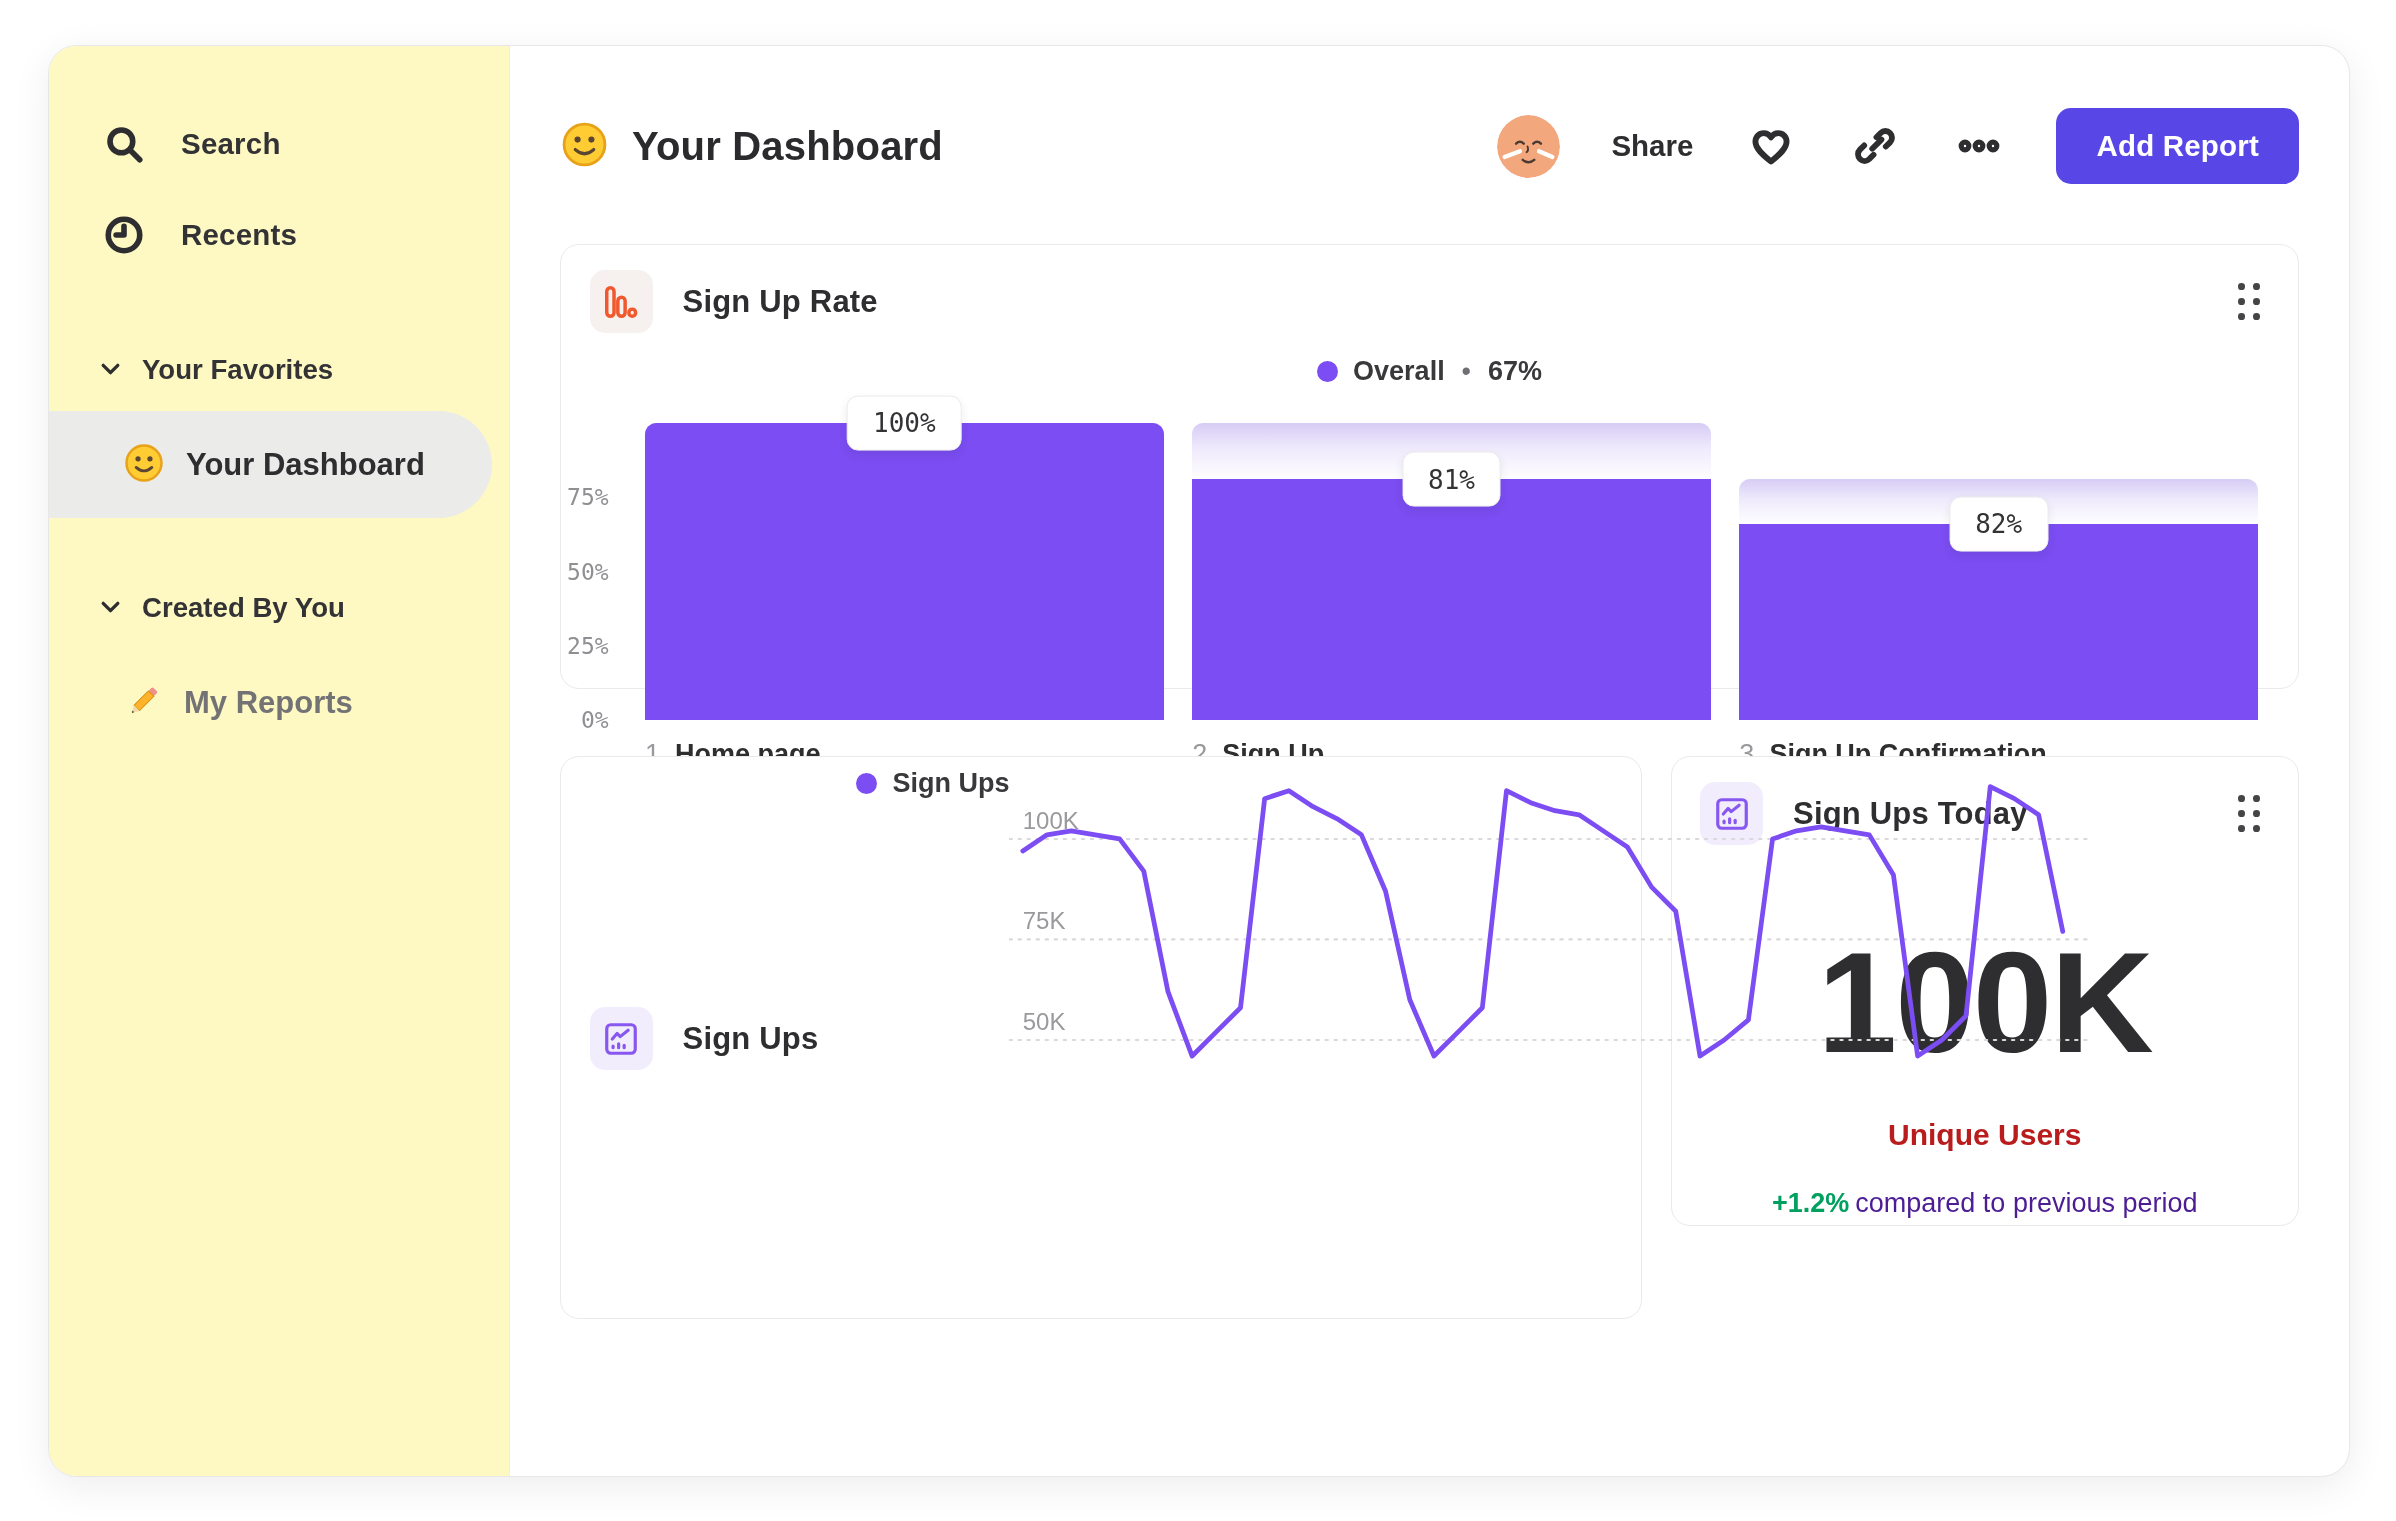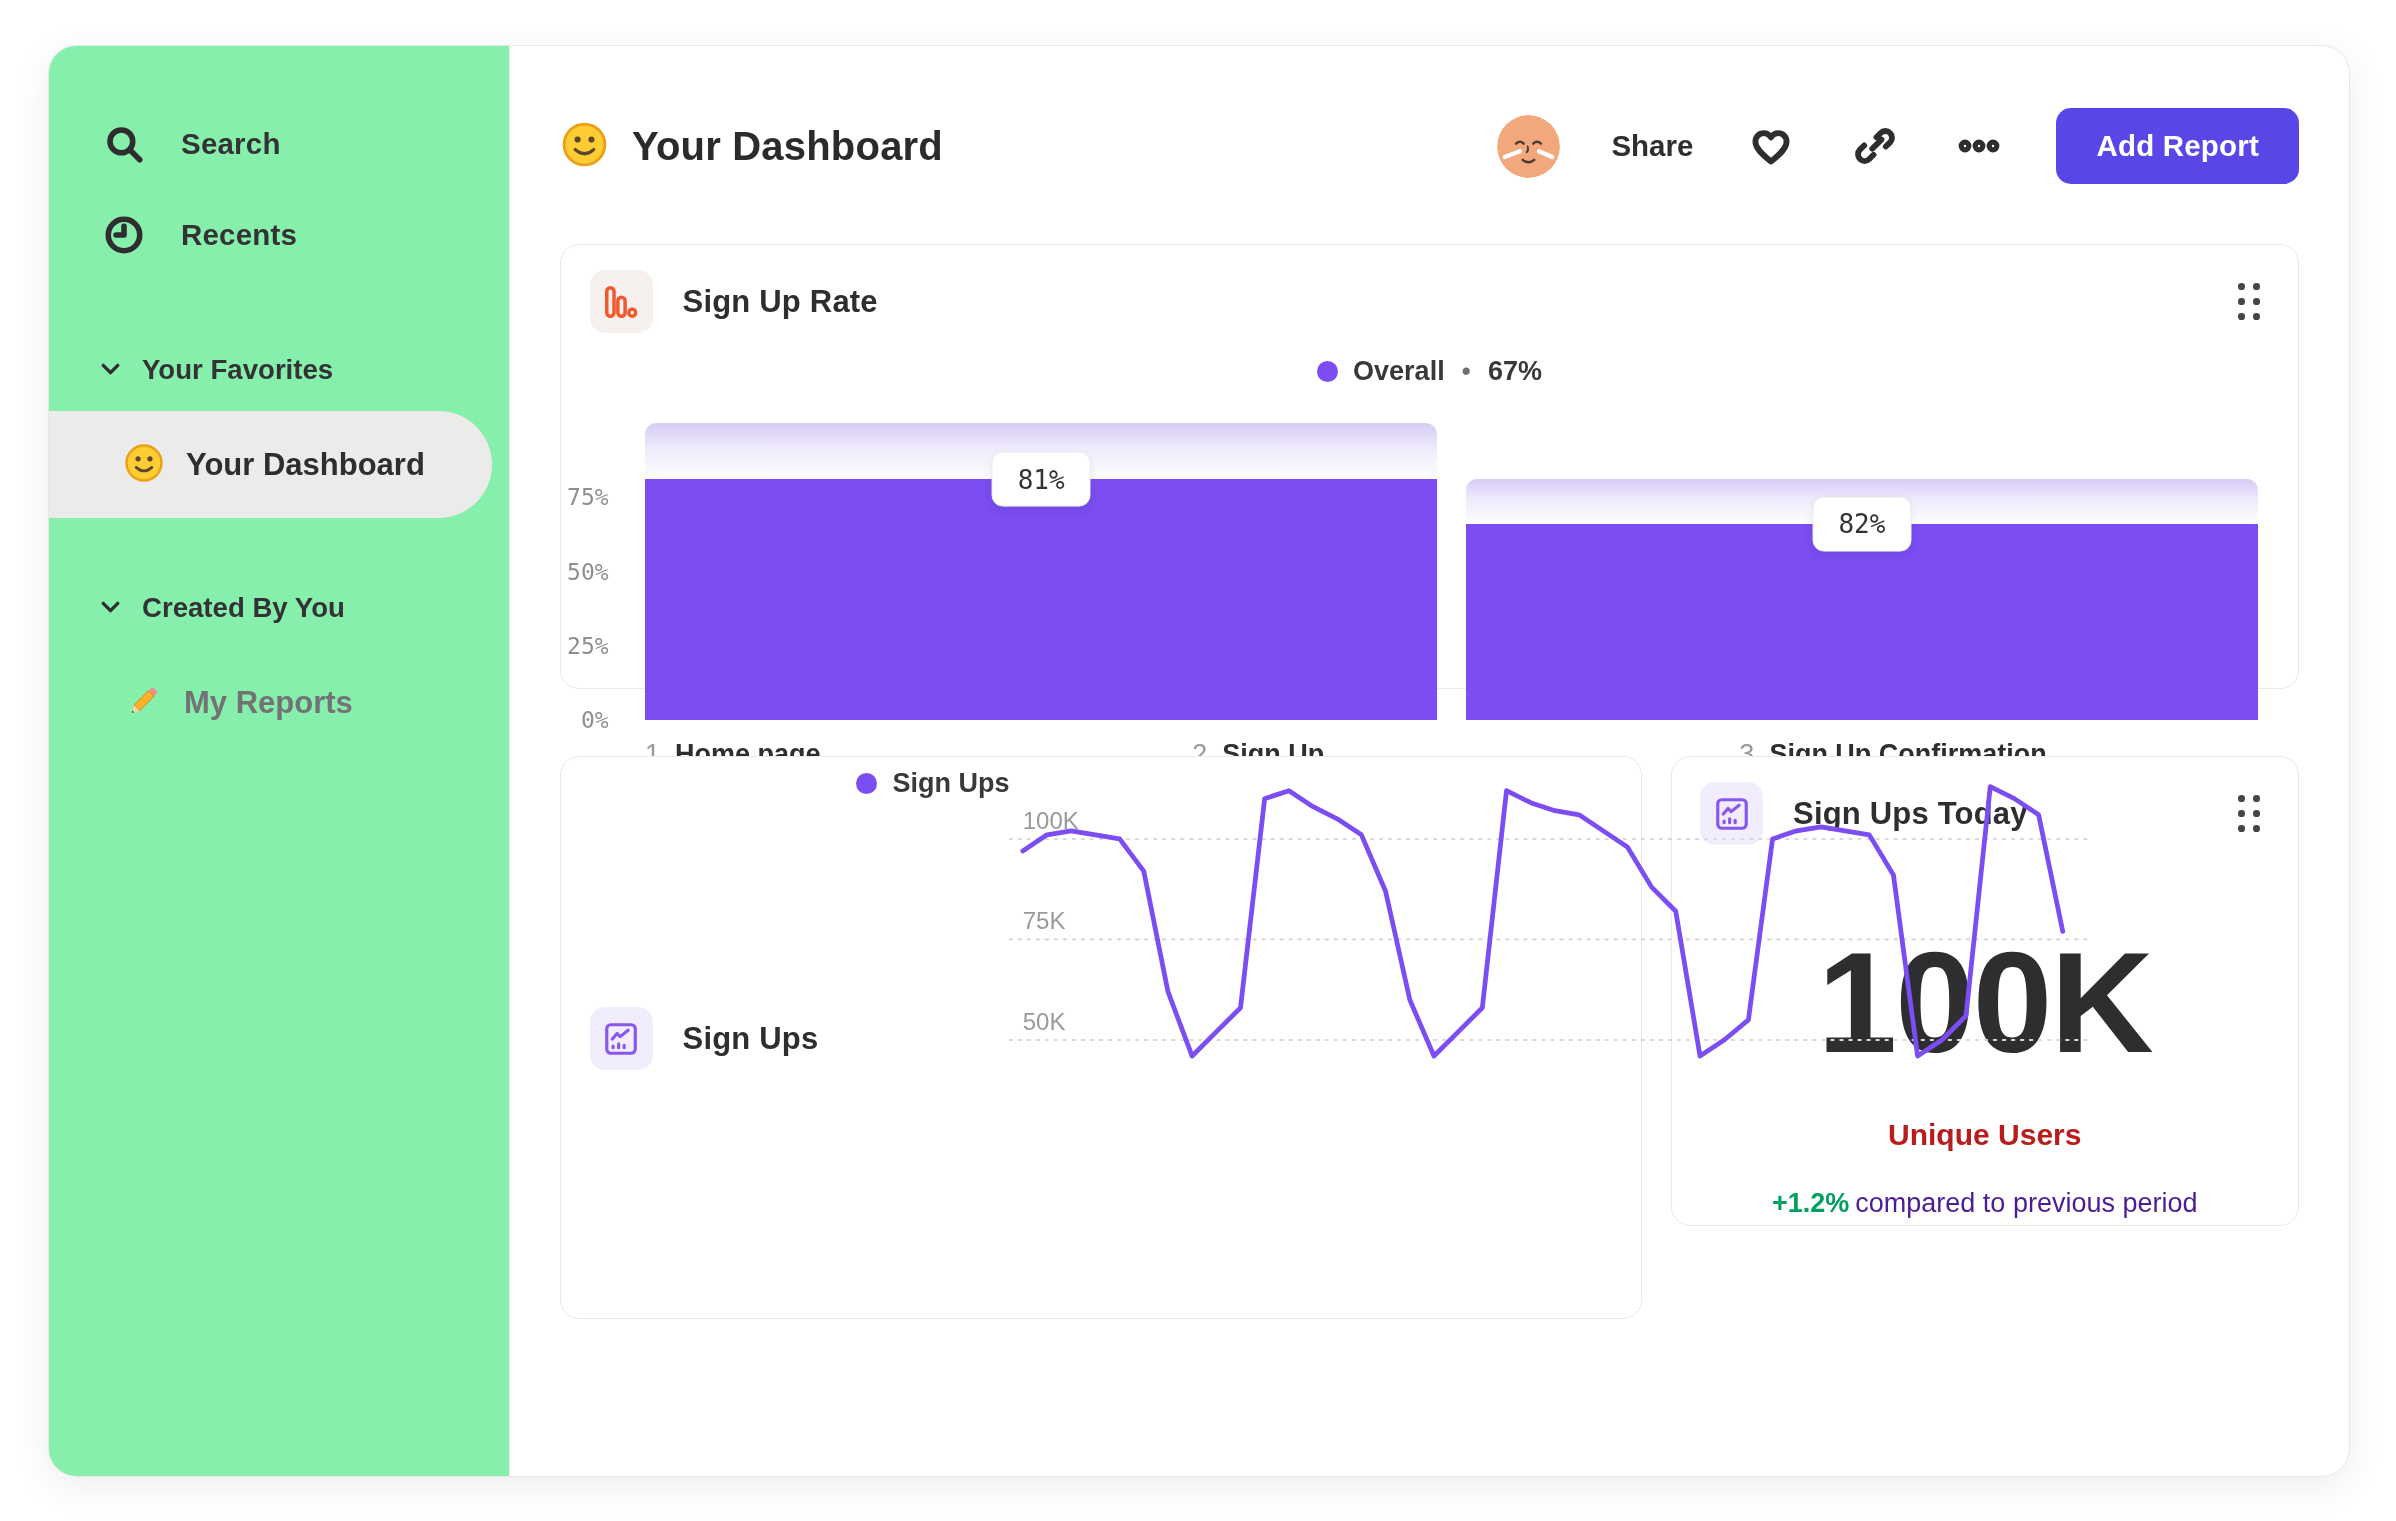--- a/index.html
+++ b/index.html
@@ -7,21 +7,21 @@
 
   .window {
     position:absolute; left:48px; top:45px; width:2302px; height:1432px;
     background:#ffffff; border:1.9px solid #e7e7e7; border-radius:28.5px;
     box-shadow:0 9.5px 38px rgba(0,0,0,0.07);
     display:flex; overflow:hidden;
   }
 
   
   .sidebar {
-    width:461px; min-width:461px; background:#86efac; border-right:1.9px solid #ededec;
+    width:461px; min-width:461px; background:#fef9c3; border-right:1.9px solid #ededec;
     padding-top:52px; position:relative;text-align:right;
   }
   .side-item { display:flex; align-items:center; gap:27px; padding:15px 0 15px 44px; cursor:pointer; }
   .side-item .ic { width:61px; height:61px; display:flex; align-items:center; justify-content:center; }
   .side-item .ic.boxed { background:#ececeb; border-radius:15px; }
   .side-item .lbl { font-size:29.5px; font-weight:600; color:#333336; letter-spacing:0.2px; }
 
   .side-section { margin-top:74px; }
   .section-head { display:flex; align-items:center; gap:19px; padding-left:49px; margin-bottom:25px; cursor:pointer; }
   .section-head .chev { color:#3a3a3d; }
@@ -266,20 +266,24 @@
       <div class="funnel-body">
         <div class="y-ticks" id="funnel-yticks">
             <span class="y-tick" style="bottom: 75%;">75%</span>
             <span class="y-tick" style="bottom: 50%;">50%</span>
             <span class="y-tick" style="bottom: 25%;">25%</span>
             <span class="y-tick" style="bottom: 0%;">0%</span>
           </div>
         <div class="funnel-plot">
           <div class="funnel-cols" id="funnel-cols">
             <div class="fcol">
+              <div class="fbar-solid rounded-top" style="height: 100%; background: rgb(123, 77, 242);"></div>
+              <div class="fbadge" style="top: 0%;">100%</div>
+            </div>
+            <div class="fcol">
               <div class="fbar-cap" style="top: 0%; height: 19%;"></div>
                 <div class="fbar-solid" style="height: 81%; background: rgb(123, 77, 242);"></div>
               <div class="fbadge" style="top: 19%;">81%</div>
             </div>
             <div class="fcol">
               <div class="fbar-cap" style="top: 19%; height: 15%;"></div>
                 <div class="fbar-solid" style="height: 66%; background: rgb(123, 77, 242);"></div>
               <div class="fbadge" style="top: 34%;">82%</div>
             </div>
           </div>

